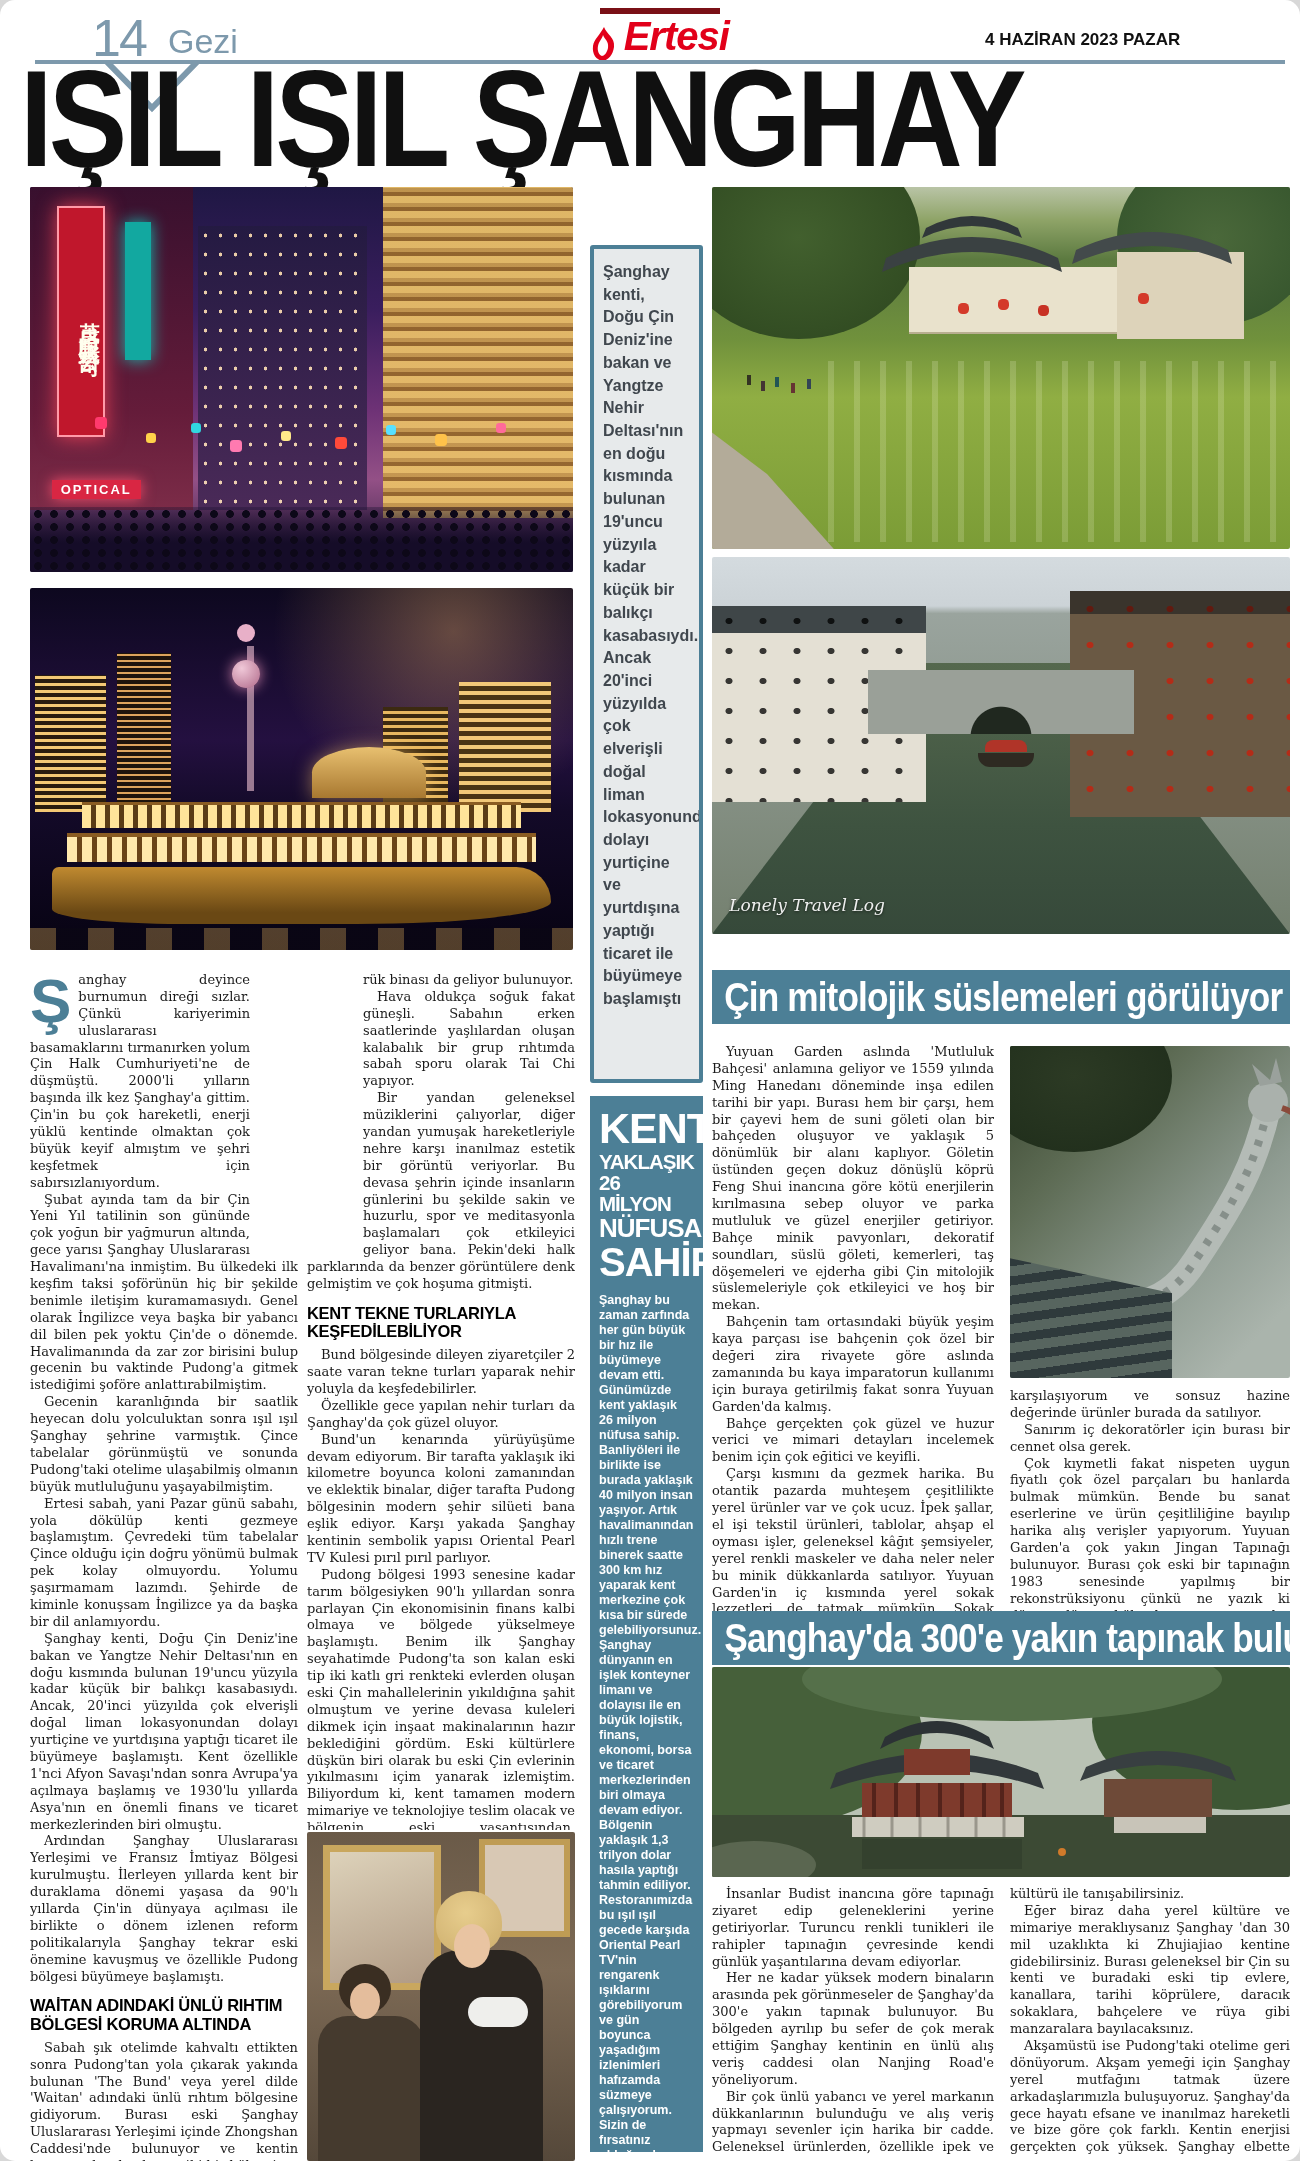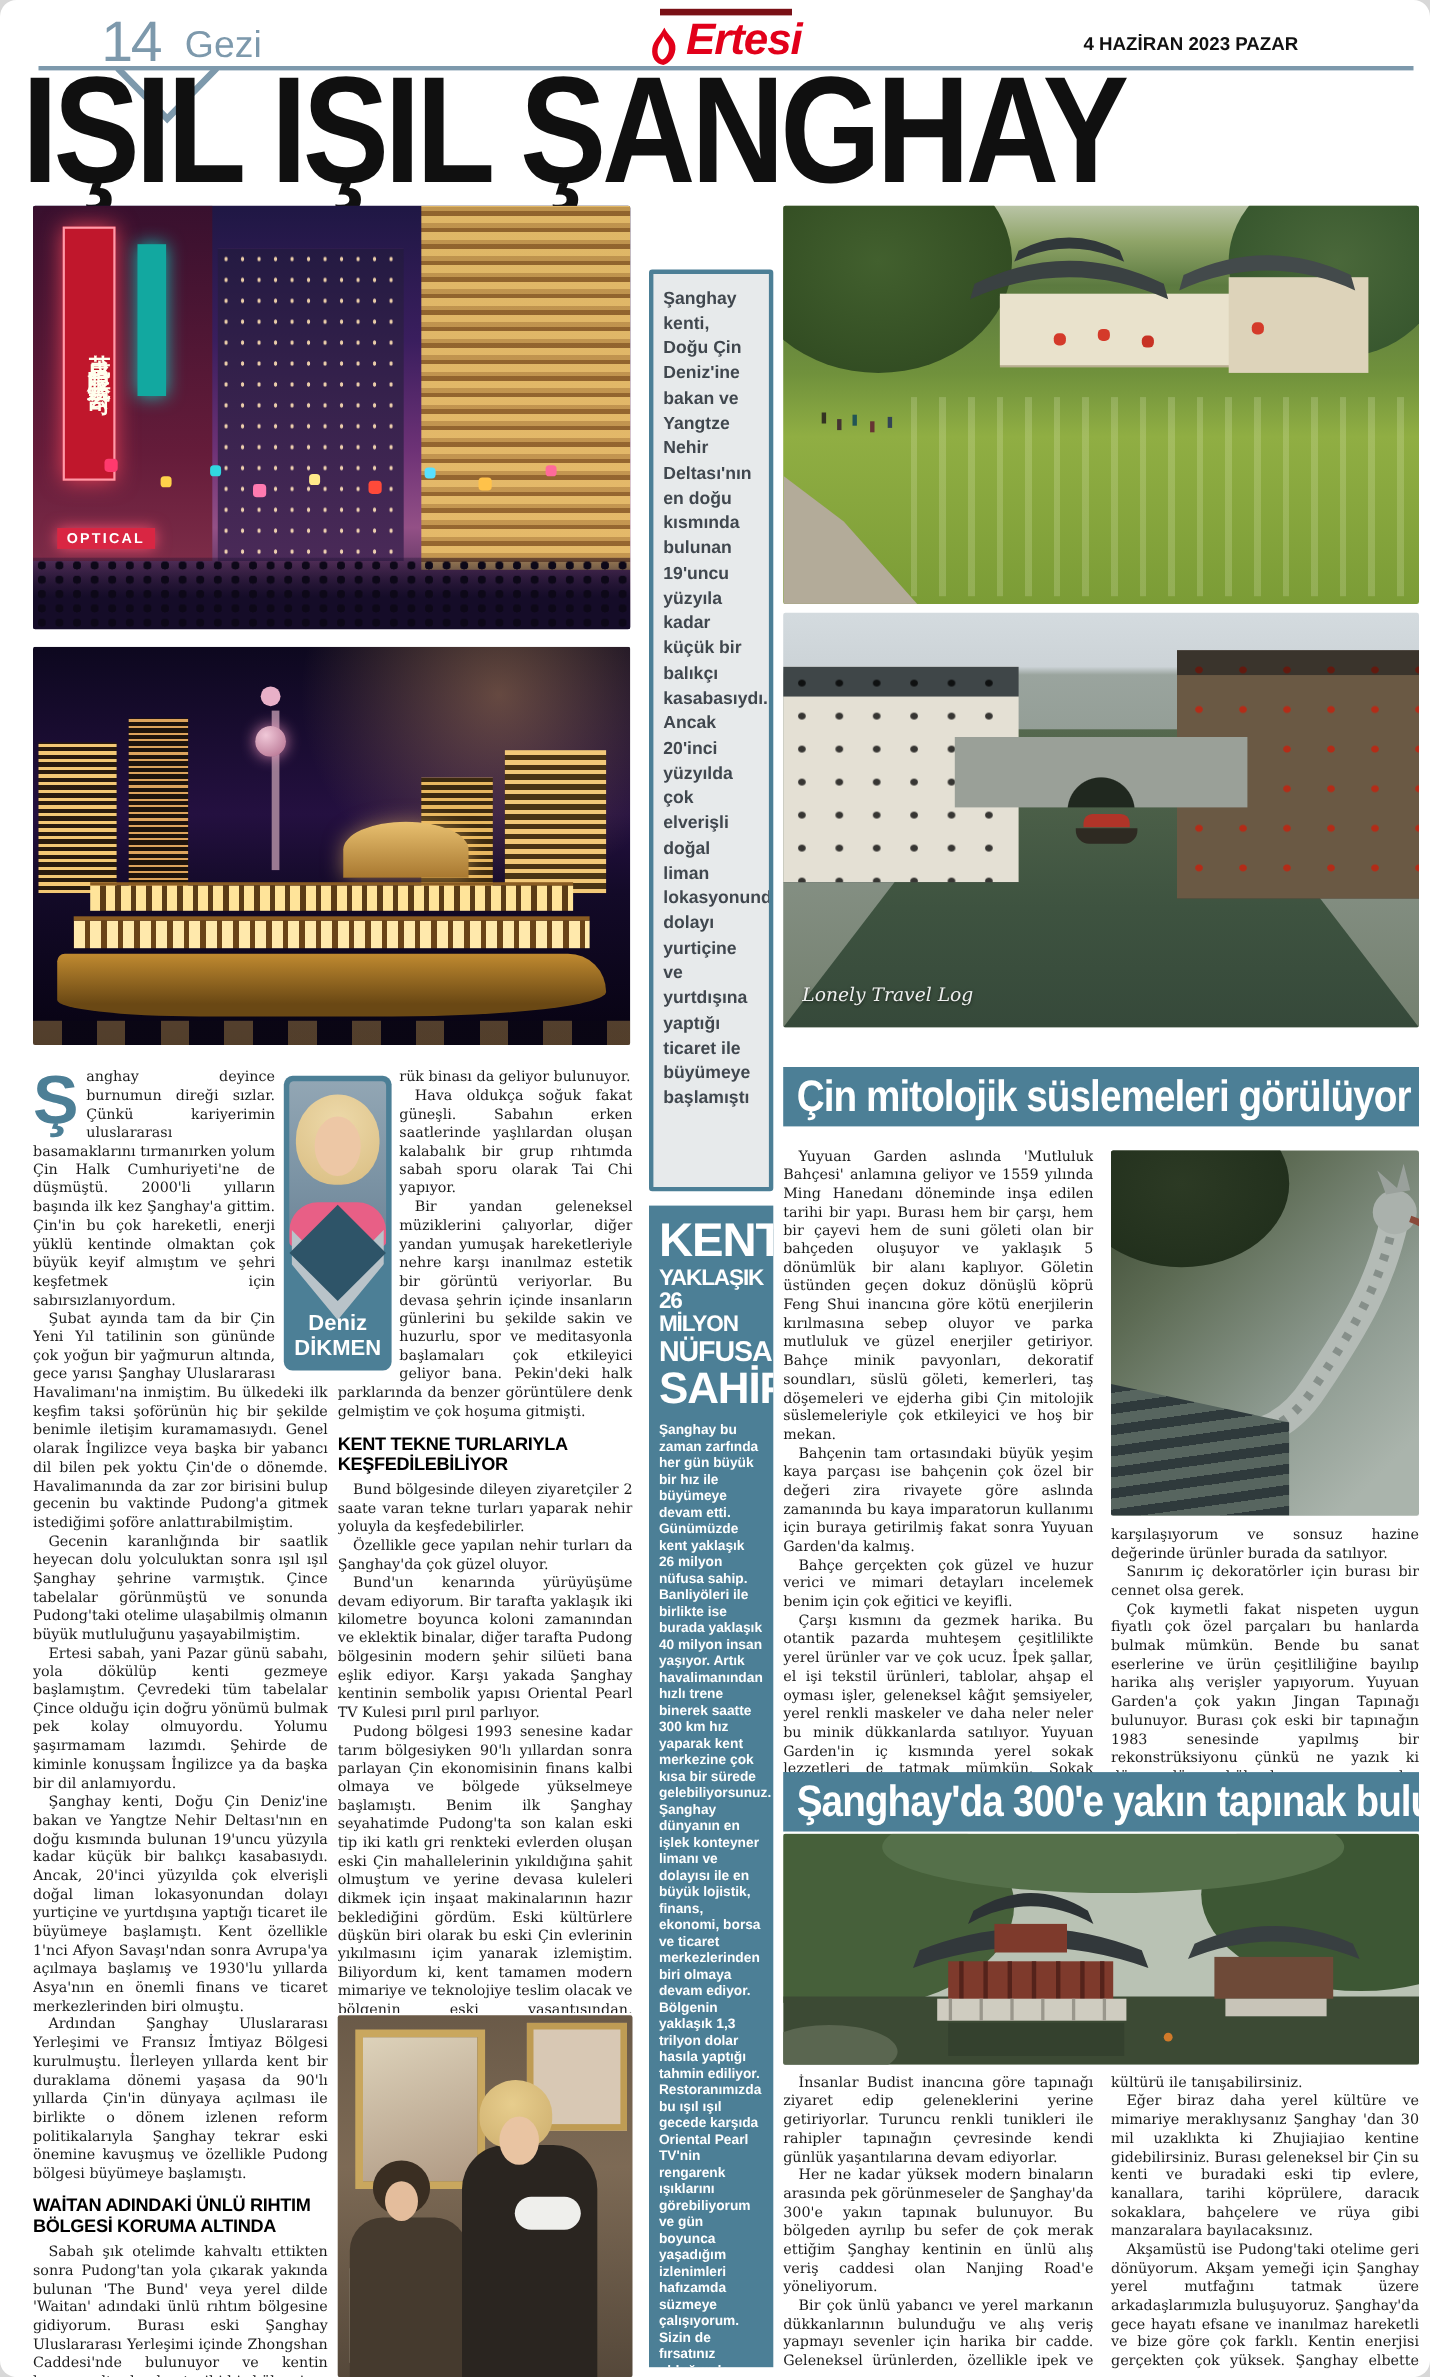--- a/index.html
+++ b/index.html
@@ -308,35 +308,20 @@
         <p class="para">Hava oldukça soğuk fakat güneşli. Sabahın erken saatlerinde yaşlılardan oluşan kalabalık bir grup rıhtımda sabah sporu olarak Tai Chi yapıyor.</p>
         <p class="para">Bir yandan geleneksel müziklerini çalıyorlar, diğer yandan yumuşak hareketleriyle nehre karşı inanılmaz estetik bir görüntü veriyorlar. Bu devasa şehrin içinde insanların günlerini bu şekilde sakin ve huzurlu, spor ve meditasyonla başlamaları çok etkileyici geliyor bana. Pekin'deki halk parklarında da benzer görüntülere denk gelmiştim ve çok hoşuma gitmişti.</p>
         <h4 class="subhead">KENT TEKNE TURLARIYLA KEŞFEDİLEBİLİYOR</h4>
         <p class="para">Bund bölgesinde dileyen ziyaretçiler 2 saate varan tekne turları yaparak nehir yoluyla da keşfedebilirler.</p>
         <p class="para">Özellikle gece yapılan nehir turları da Şanghay'da çok güzel oluyor.</p>
         <p class="para">Bund'un kenarında yürüyüşüme devam ediyorum. Bir tarafta yaklaşık iki kilometre boyunca koloni zamanından ve eklektik binalar, diğer tarafta Pudong bölgesinin modern şehir silüeti bana eşlik ediyor. Karşı yakada Şanghay kentinin sembolik yapısı Oriental Pearl TV Kulesi pırıl pırıl parlıyor.</p>
         <p class="para">Pudong bölgesi 1993 senesine kadar tarım bölgesiyken 90'lı yıllardan sonra parlayan Çin ekonomisinin finans kalbi olmaya ve bölgede yükselmeye başlamıştı. Benim ilk Şanghay seyahatimde Pudong'ta son kalan eski tip iki katlı gri renkteki evlerden oluşan eski Çin mahallelerinin yıkıldığına şahit olmuştum ve yerine devasa kuleleri dikmek için inşaat makinalarının hazır beklediğini gördüm. Eski kültürlere düşkün biri olarak bu eski Çin evlerinin yıkılmasını içim yanarak izlemiştim. Biliyordum ki, kent tamamen modern mimariye ve teknolojiye teslim olacak ve bölgenin eski yaşantısından, kültüründen bu şehirde pek bir şey kalmayacak. Dünya değişmeden bazı hazine değerindeki görüntüleri hafızama aldığım için çok sevindim.</p>
       </div>
   </div>
 
-  <div class="abs" id="authorbox">
-    <div class="ab-photo">
-      <div class="ab-hair"></div>
-      <div class="ab-face"></div>
-      <div class="ab-top"></div>
-    </div>
-    <div class="ab-motif">
-      <div class="ab-chev"></div>
-      <div class="ab-diamond"></div>
-    </div>
-    <div class="ab-names">
-      <div class="ab-first">Deniz</div>
-      <div class="ab-last">DİKMEN</div>
-    </div>
-  </div>
 
   <div class="abs secbar" id="bar1">
     <span>Çin mitolojik süslemeleri görülüyor</span>
   </div>
   <div class="abs txtcol" id="mcol1">
       <p class="para">Yuyuan Garden aslında 'Mutluluk Bahçesi' anlamına geliyor ve 1559 yılında Ming Hanedanı döneminde inşa edilen tarihi bir yapı. Burası hem bir çarşı, hem bir çayevi hem de suni göleti olan bir bahçeden oluşuyor ve yaklaşık 5 dönümlük bir alanı kaplıyor. Göletin üstünden geçen dokuz dönüşlü köprü Feng Shui inancına göre kötü enerjilerin kırılmasına sebep oluyor ve parka mutluluk ve güzel enerjiler getiriyor. Bahçe minik pavyonları, dekoratif soundları, süslü göleti, kemerleri, taş döşemeleri ve ejderha gibi Çin mitolojik süslemeleriyle çok etkileyici ve hoş bir mekan.</p>
       <p class="para">Bahçenin tam ortasındaki büyük yeşim kaya parçası ise bahçenin çok özel bir değeri zira rivayete göre aslında zamanında bu kaya imparatorun kullanımı için buraya getirilmiş fakat sonra Yuyuan Garden'da kalmış.</p>
       <p class="para">Bahçe gerçekten çok güzel ve huzur verici ve mimari detayları incelemek benim için çok eğitici ve keyifli.</p>
       <p class="para">Çarşı kısmını da gezmek harika. Bu otantik pazarda muhteşem çeşitlilikte yerel ürünler var ve çok ucuz. İpek şallar, el işi tekstil ürünleri, tablolar, ahşap el oyması işler, geleneksel kâğıt şemsiyeler, yerel renkli maskeler ve daha neler neler bu minik dükkanlarda satılıyor. Yuyuan Garden'in iç kısmında yerel sokak lezzetleri de tatmak mümkün. Sokak satıcıları da mekana güzel bir ambiyans katıyor.</p>
     </div>

